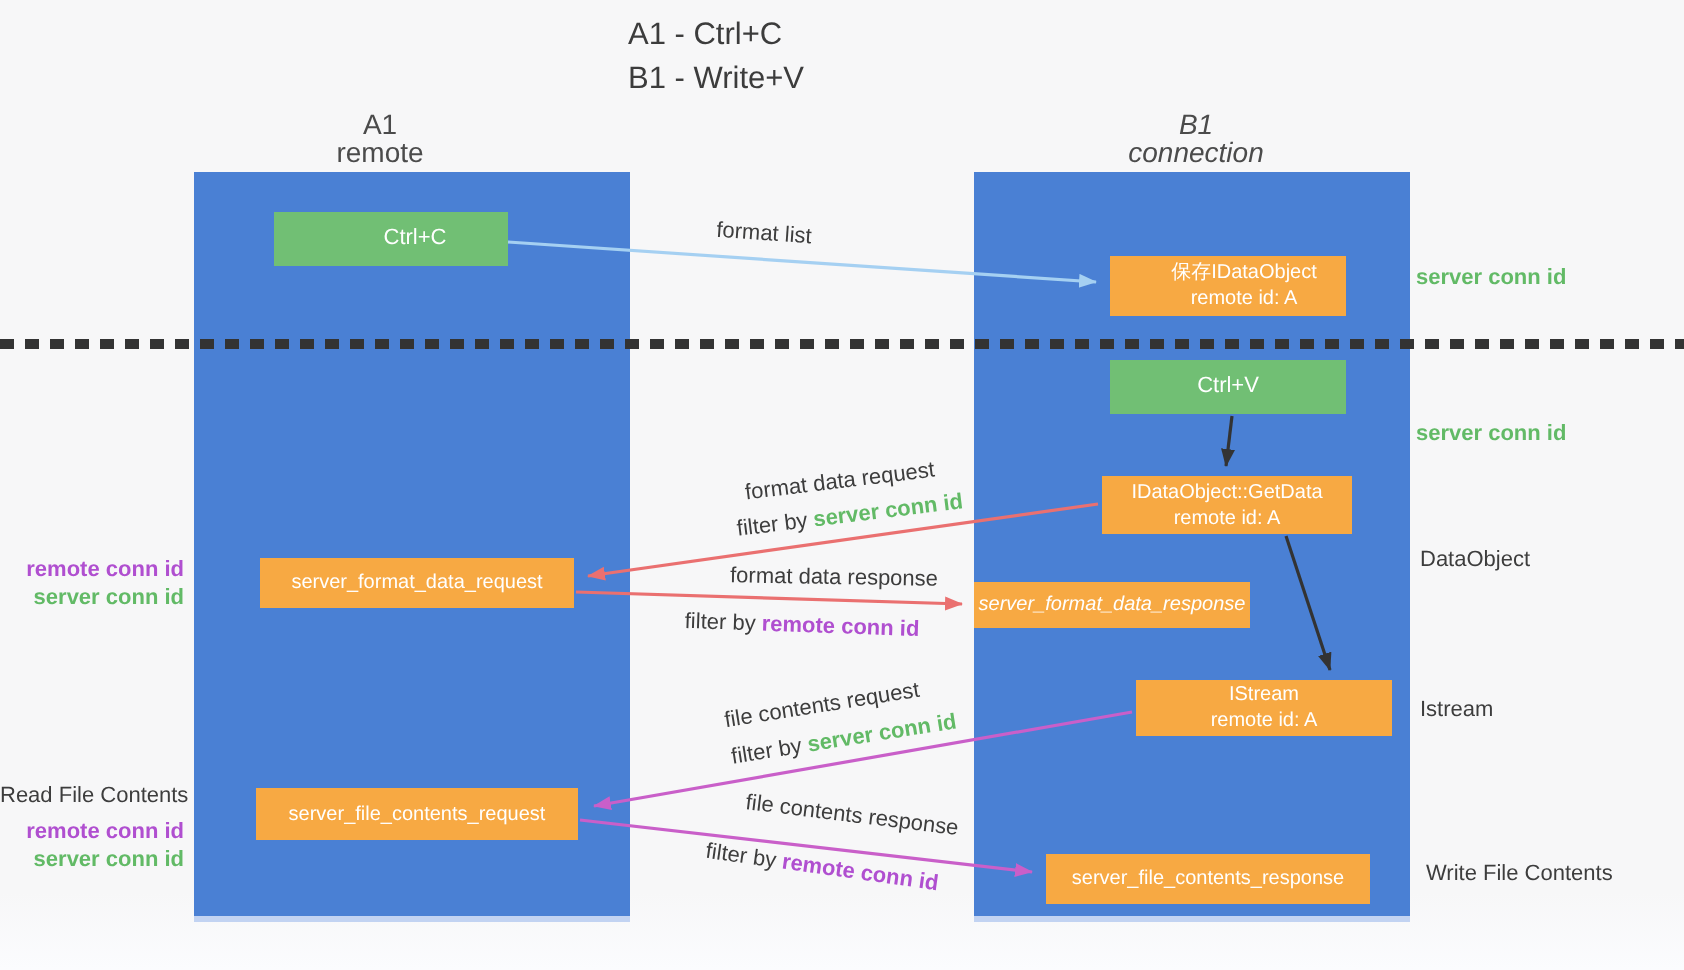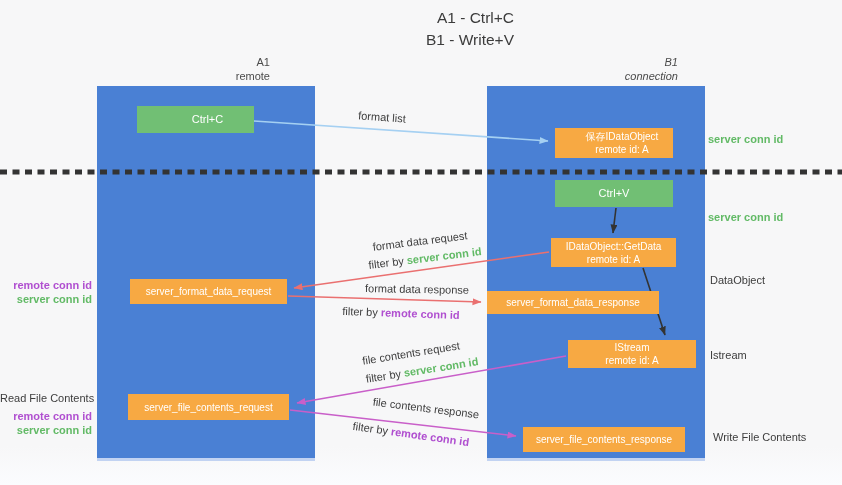--- a/index.html
+++ b/index.html
@@ -4,23 +4,23 @@
 <style>
   * { margin:0; padding:0; box-sizing:border-box; }
   html,body { background:#e9e9ea; }
   .stage {
     position:relative; width:842px; height:485px;
     background:linear-gradient(#f7f7f8 92%, #fbfcfe);
     font-family:"Liberation Sans", sans-serif;
     overflow:hidden;
   }
   .title { position:absolute; left:314px; top:7px; width:200px; z-index:4;
-    text-align:right; font-size:15.5px; line-height:22px; color:#3c3c3c; }
+    text-align:left; font-size:15.5px; line-height:22px; color:#3c3c3c; }
   .hdr { position:absolute; top:55px; width:160px; z-index:4;
-    text-align:right; font-size:11px; line-height:14px; color:#4b4b4b; }
+    text-align:center; font-size:14px; line-height:14px; color:#4b4b4b; }
   .hdr-a { left:110px; } .hdr-b { left:518px;font-style:italic; }
   .col { position:absolute; top:86px; width:218px; height:375px; z-index:1;
     background:var(--column-blue); border-bottom:3px solid #c2d3f2; }
   .col-a { left:97px; } .col-b { left:487px; }
   svg.wires { position:absolute; left:0; top:0; z-index:2; }
   .node { position:absolute; z-index:3; display:flex; flex-direction:column;
     align-items:center; justify-content:center; color:#fff; text-align:center;
     font-size:11px; line-height:13px; }
   .node.small { font-size:10px; }
   .green  { background:var(--box-green); }
@@ -104,21 +104,21 @@
 
   <div class="node orange small" style="left:551px; top:238px; width:125px; height:29px;">
     <div>IDataObject::GetData</div>
     <div>remote id: A</div>
   </div>
 
   <div class="node orange small" style="left:130px; top:279px; width:157px; height:25px;">
     <div>server_format_data_request</div>
   </div>
 
-  <div class="node orange small" style="left:487px; top:291px; width:172px; height:23px;">
+  <div class="node orange small" style="left:487px; top:291px; width:138px; height:23px;font-style:italic;">
     <div>server_format_data_response</div>
   </div>
 
   <div class="node orange small" style="left:568px; top:340px; width:128px; height:28px;">
     <div>IStream</div>
     <div>remote id: A</div>
   </div>
 
   <div class="node orange small" style="left:128px; top:394px; width:161px; height:26px;">
     <div>server_file_contents_request</div>

